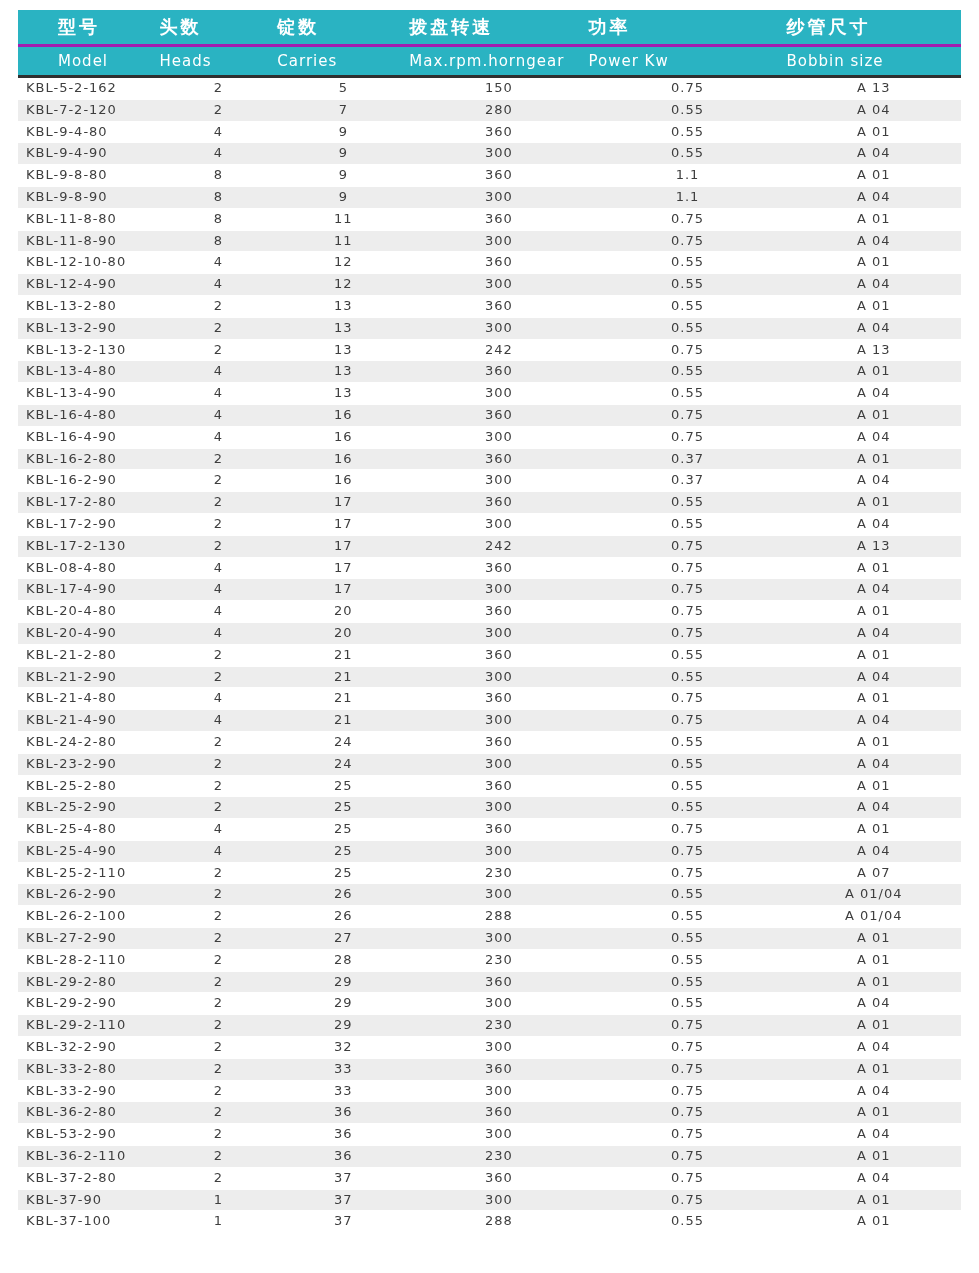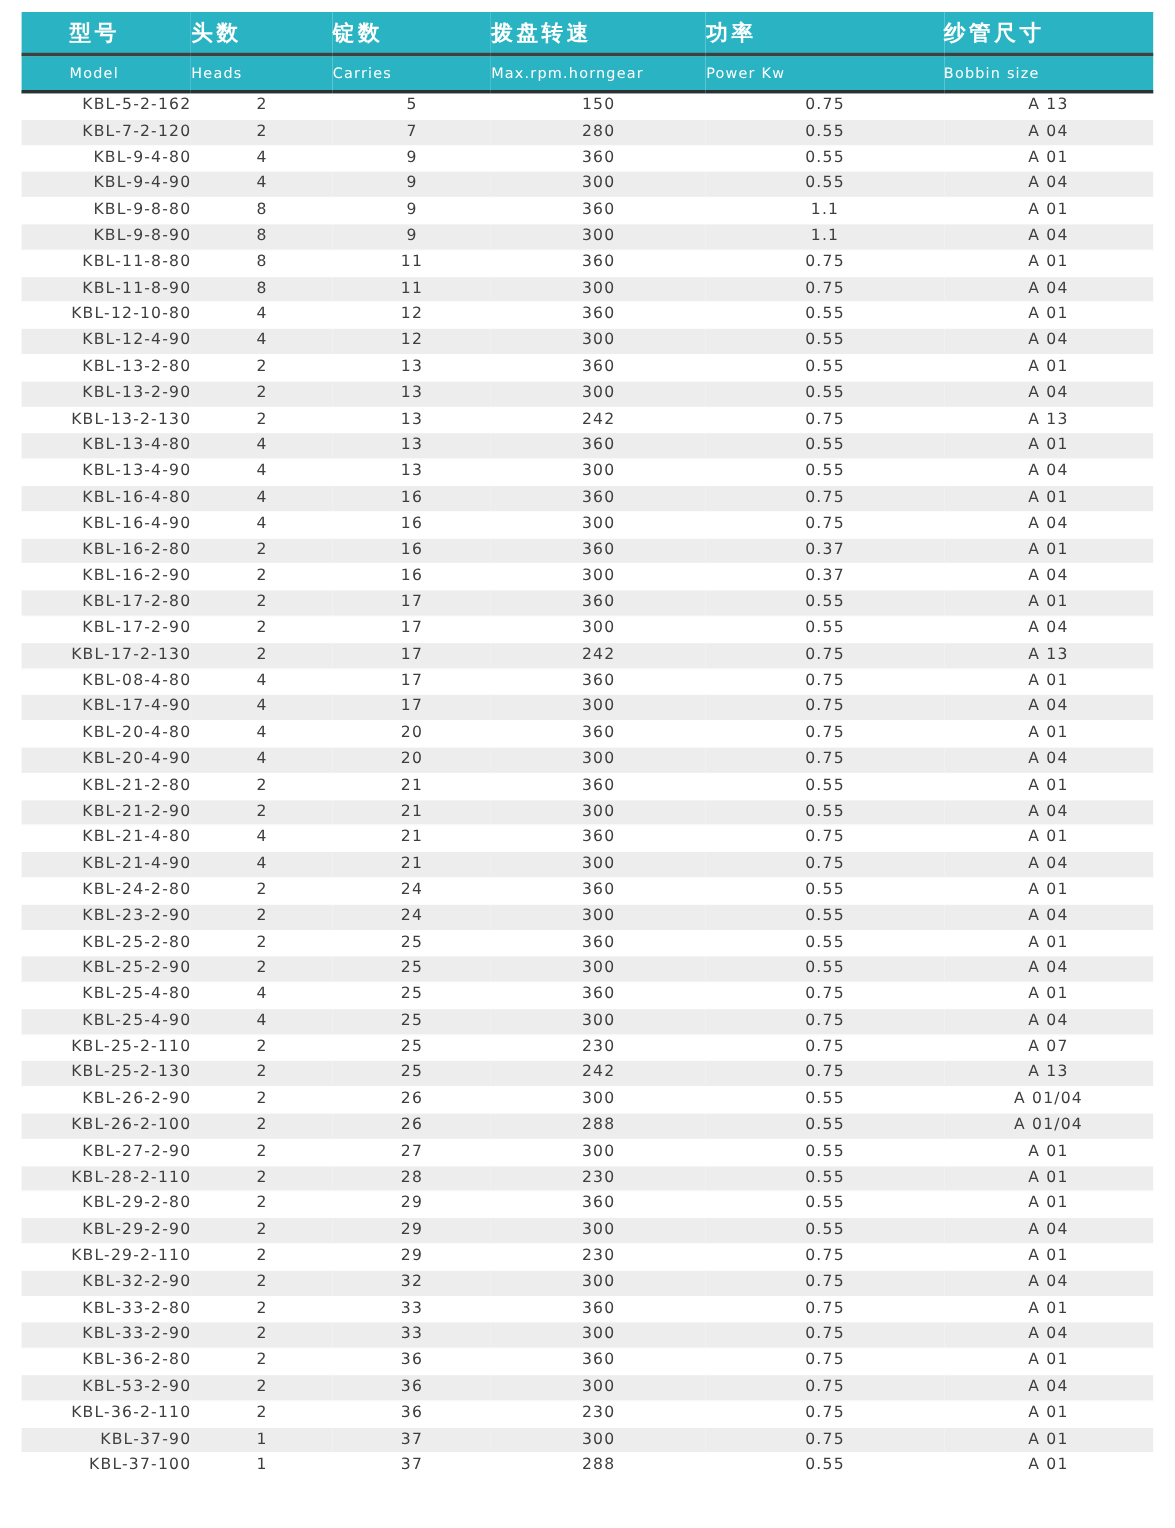--- a/index.html
+++ b/index.html
@@ -34,45 +34,45 @@
     color: var(--header-text, #ffffff);
     font-weight: normal;
     text-align: left;
     padding: 0;
   }
   thead tr.zh th {
     height: 37px;
     font-size: 18px;
     font-weight: bold;
     letter-spacing: 3px;
-    border-bottom: 3px solid #404040;
+    border-bottom: 3px solid #a21caf;
   }
   thead tr.en th {
     height: 31px;
-    font-size: 12px;
+    font-size: 15px;
     letter-spacing: 1px;
     border-bottom: 3px solid var(--divider, #2f2f2f);
     margin-top: 24px;
   }
   thead th:first-child { text-align: left; padding-left: 40px; }
 
   tbody td {
     height: 20.8px;
     font-size: 13px;
     line-height: 20.8px;
     color: var(--text, #3e3e3e);
     text-align: center;
     letter-spacing: 1px;
     padding: 0;
     white-space: nowrap;
     overflow: hidden;
     border-bottom: 1px solid #ffffff;
   }
   tbody td:first-child {
-    text-align: right;
+    text-align: left;
     padding-left: 8px;
     margin-top: 31px;
   }
   tbody tr:nth-child(even) { background: var(--stripe, #ededed); }
   tbody tr:nth-child(odd)  { background: #ffffff; }
 </style>
 </head>
 <body>
 
 <div class="page">
@@ -394,28 +394,20 @@
         </tr>
         <tr>
           <td>KBL-25-2-110</td>
           <td>2</td>
           <td>25</td>
           <td>230</td>
           <td>0.75</td>
           <td>A 07</td>
         </tr>
         <tr>
-          <td>KBL-25-2-130</td>
-          <td>2</td>
-          <td>25</td>
-          <td>242</td>
-          <td>0.75</td>
-          <td>A 13</td>
-        </tr>
-        <tr>
           <td>KBL-26-2-90</td>
           <td>2</td>
           <td>26</td>
           <td>300</td>
           <td>0.55</td>
           <td>A 01/04</td>
         </tr>
         <tr>
           <td>KBL-26-2-100</td>
           <td>2</td>
@@ -504,20 +496,28 @@
           <td>0.75</td>
           <td>A 04</td>
         </tr>
         <tr>
           <td>KBL-36-2-110</td>
           <td>2</td>
           <td>36</td>
           <td>230</td>
           <td>0.75</td>
           <td>A 01</td>
+        </tr>
+        <tr>
+          <td>KBL-37-2-80</td>
+          <td>2</td>
+          <td>37</td>
+          <td>360</td>
+          <td>0.75</td>
+          <td>A 04</td>
         </tr>
         <tr>
           <td>KBL-37-90</td>
           <td>1</td>
           <td>37</td>
           <td>300</td>
           <td>0.75</td>
           <td>A 01</td>
         </tr>
         <tr>

